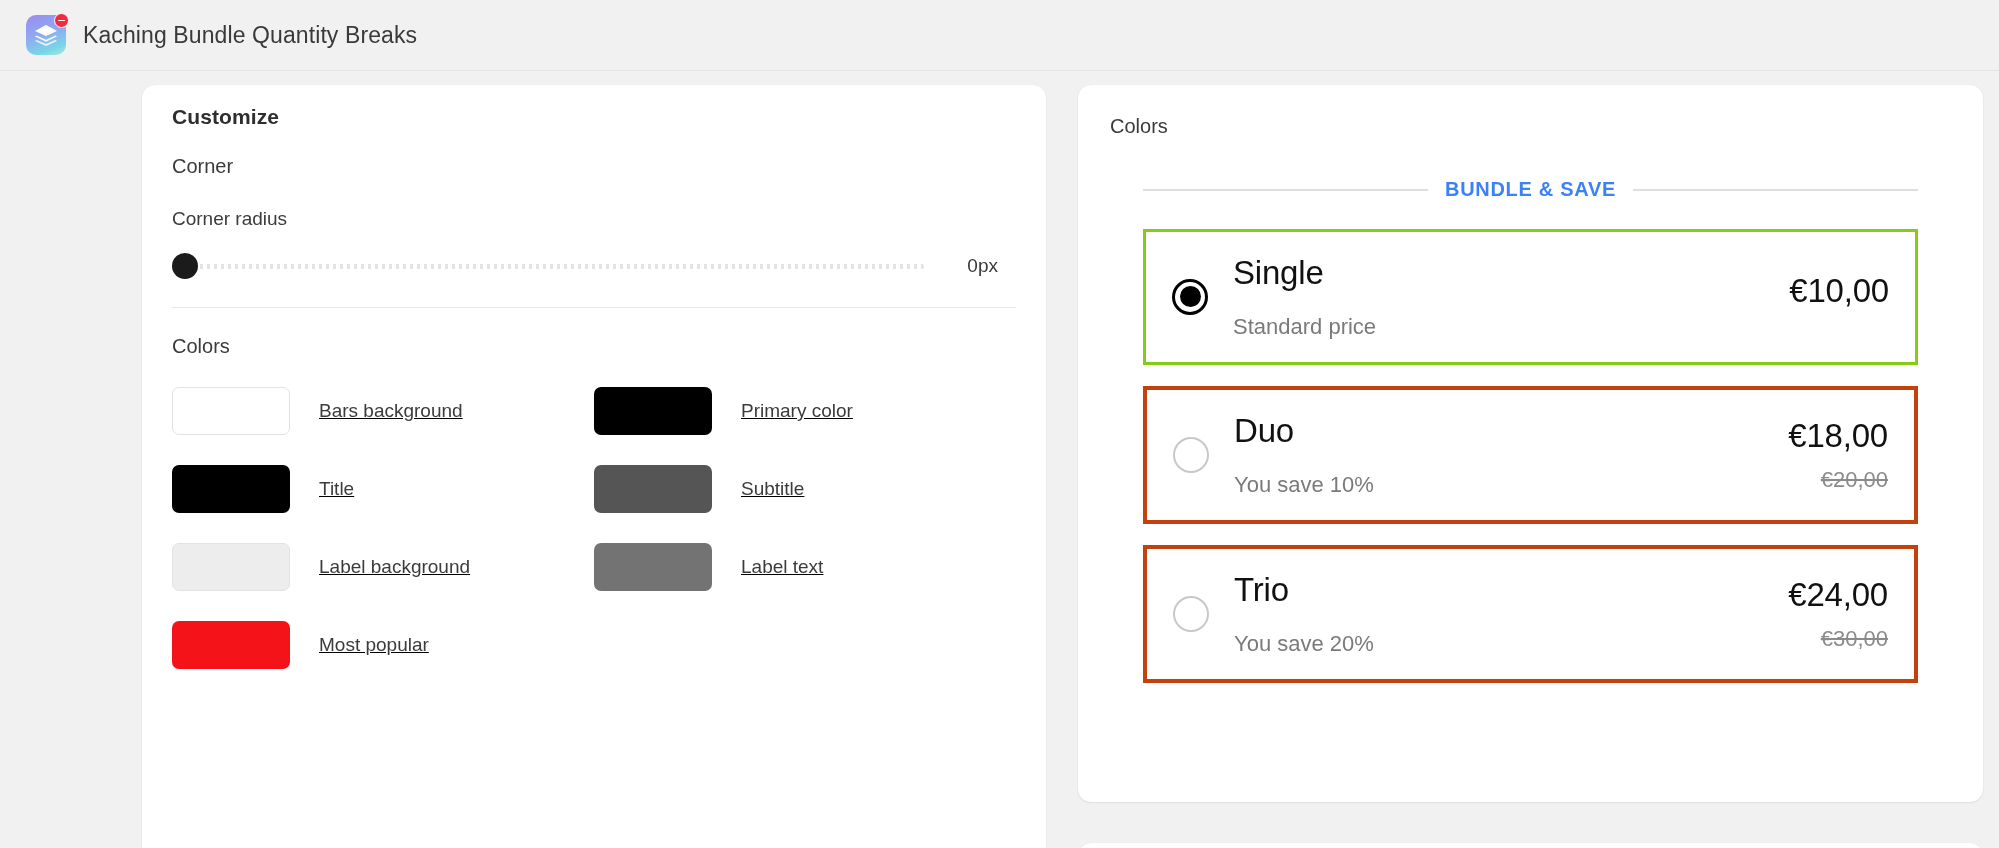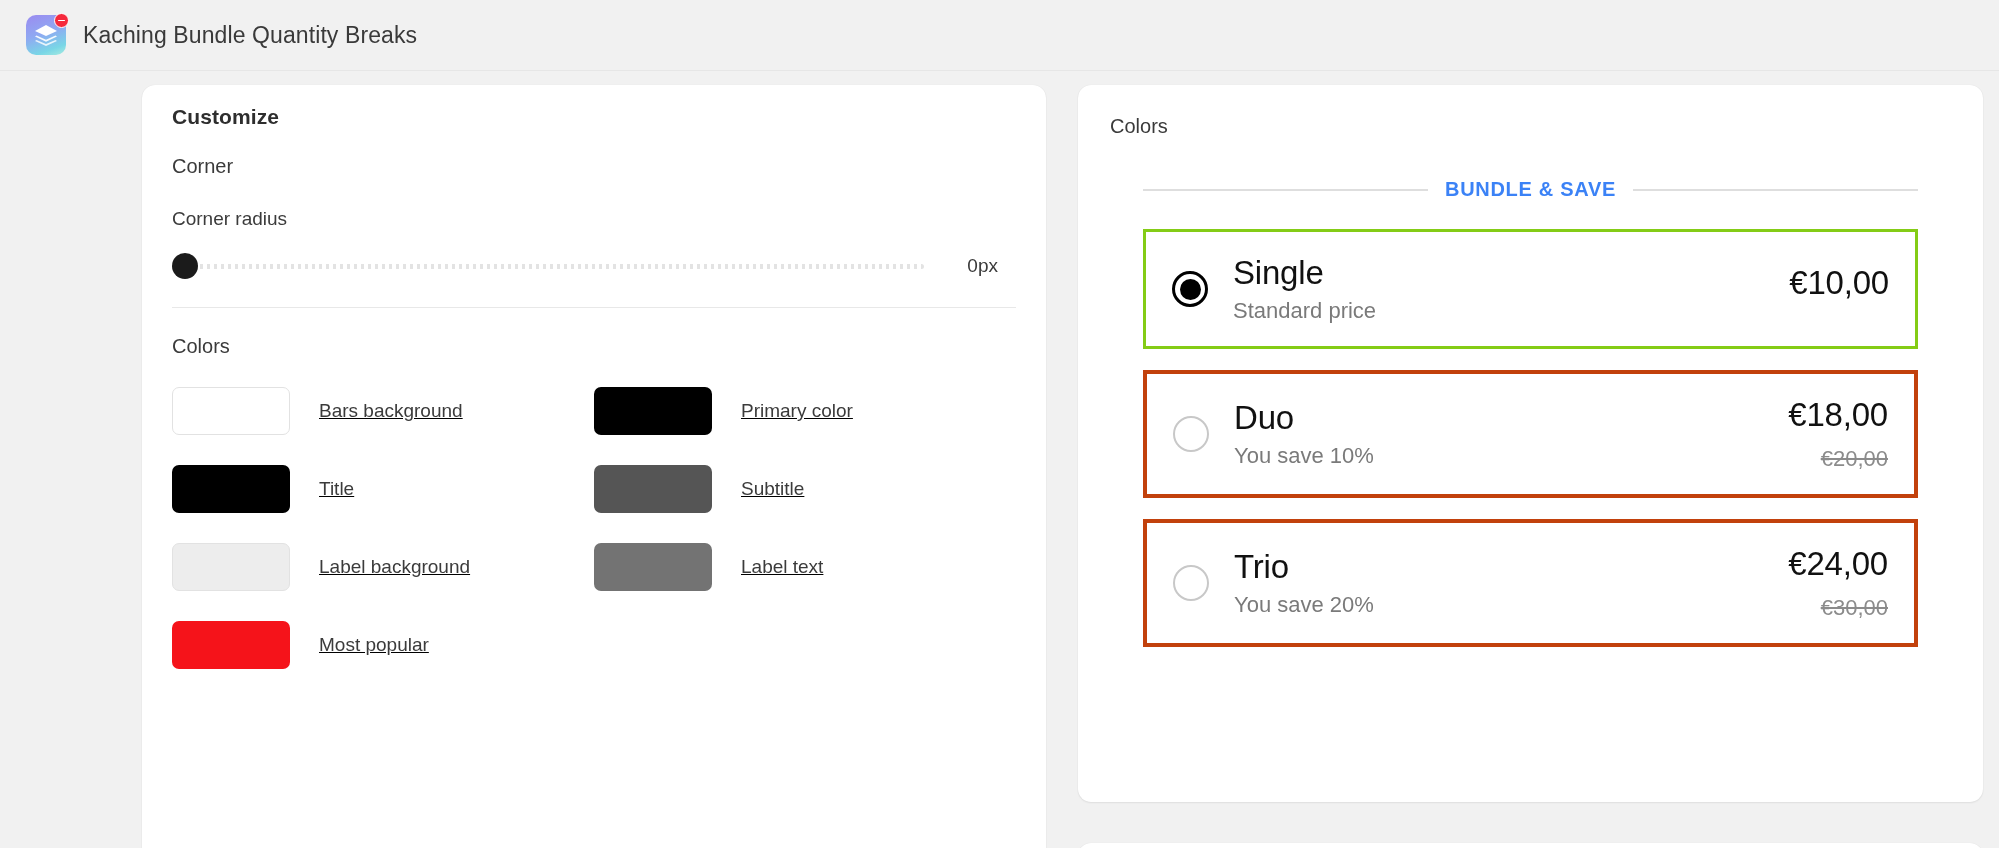--- a/index.html
+++ b/index.html
@@ -277,21 +277,21 @@
   }
 
   .bundle-texts { flex: 1 1 auto; min-width: 0; }
   .bundle-name {
     font-size: 33px;
     color: #111111;
     line-height: 1.15;
     letter-spacing: -.2px;
   }
   .bundle-sub {
-    margin-top: 6px;
+    margin-top: 22px;
     font-size: 22px;
     color: #7a7a7a;
   }
 
   .bundle-prices {
     flex: 0 0 auto;
     text-align: right;
     margin-left: 16px;
   }
   .bundle-price {

